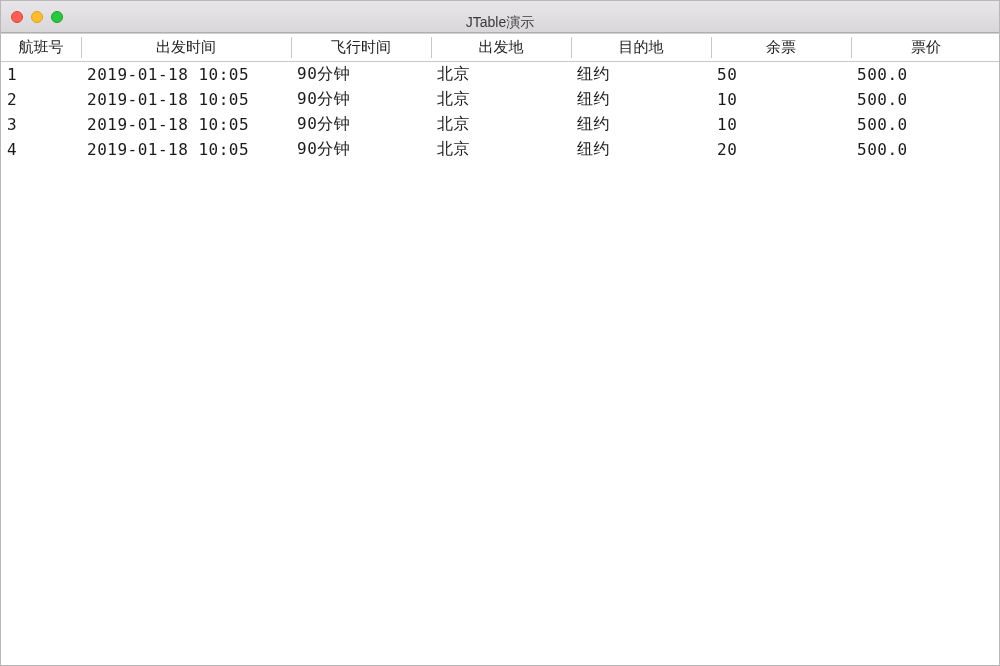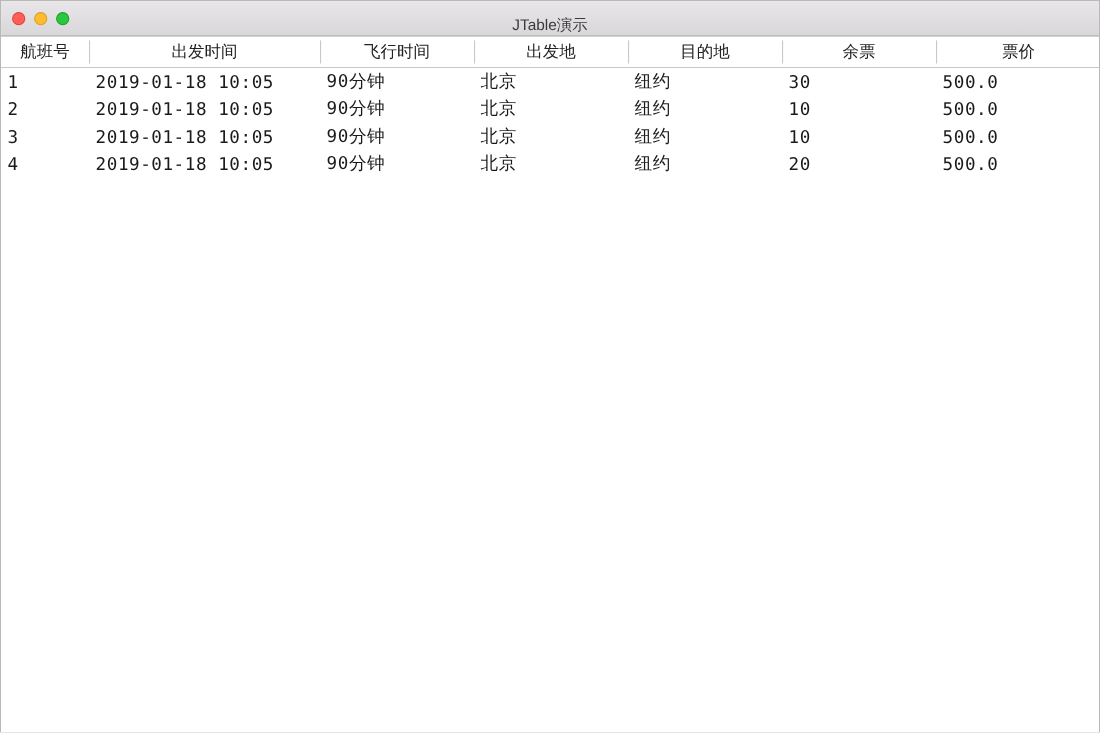--- a/index.html
+++ b/index.html
@@ -141,21 +141,21 @@
           <th>票价</th>
         </tr>
       </thead>
       <tbody>
         <tr>
           <td>1</td>
           <td>2019-01-18 10:05</td>
           <td>90分钟</td>
           <td>北京</td>
           <td>纽约</td>
-          <td>30</td>
+          <td>50</td>
           <td>500.0</td>
         </tr>
         <tr>
           <td>2</td>
           <td>2019-01-18 10:05</td>
           <td>90分钟</td>
           <td>北京</td>
           <td>纽约</td>
           <td>10</td>
           <td>500.0</td>

